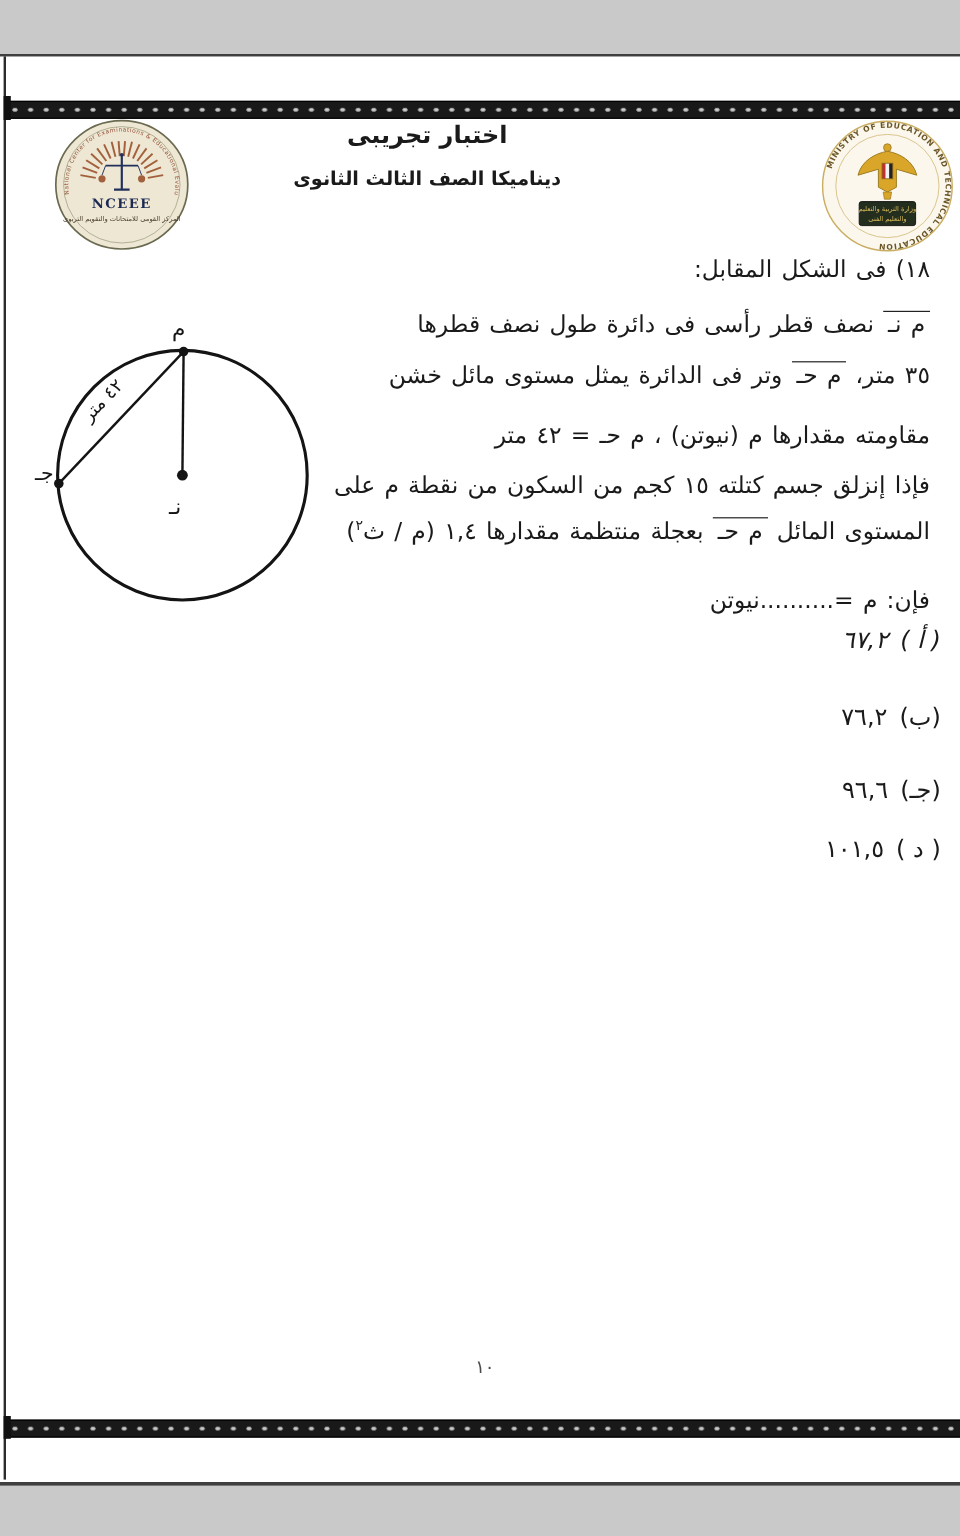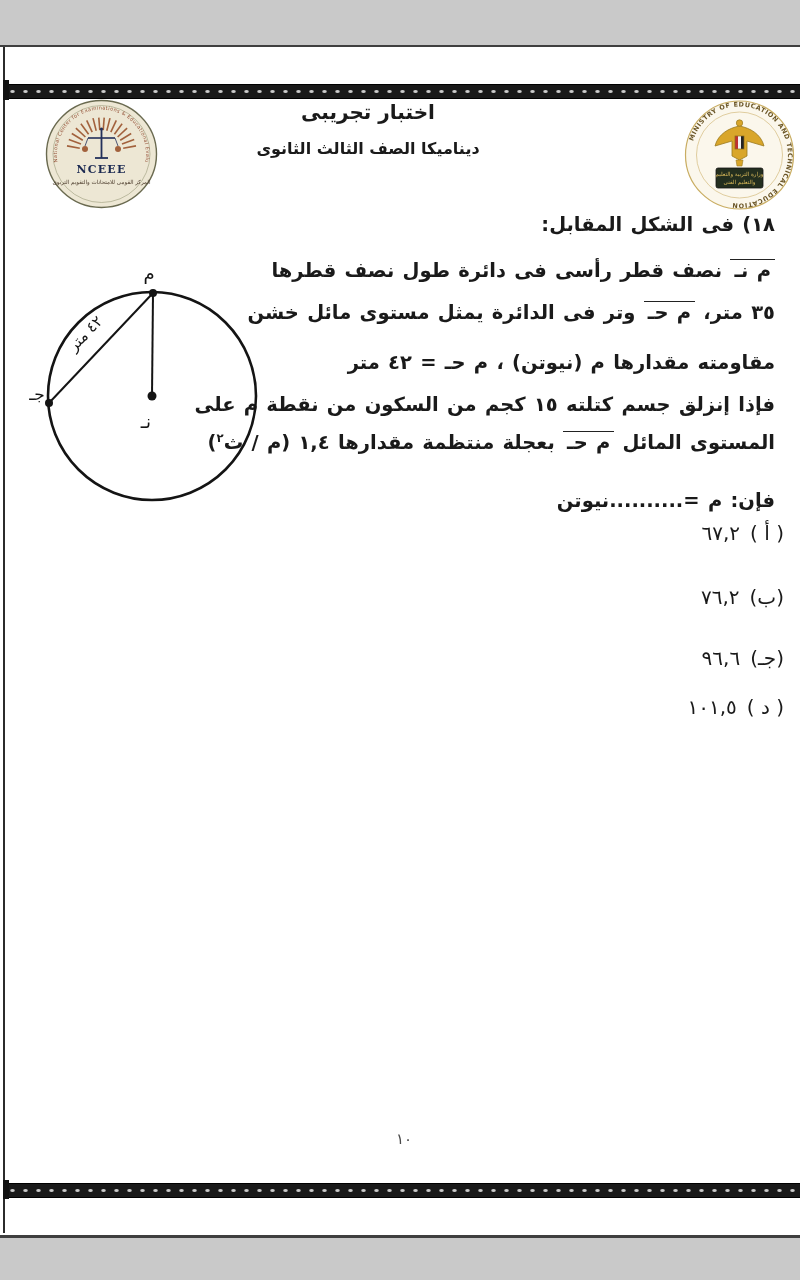--- a/index.html
+++ b/index.html
@@ -14,25 +14,25 @@
   .chain{position:absolute;left:6px;width:794px;height:13px;background-color:#191919;
          background-image:radial-gradient(ellipse 4px 3px at 50% 50%, #cccccc 0 30%, #777777 55%, rgba(0,0,0,0) 65%);
          background-size:13px 13px;background-repeat:repeat-x;
          border-top:1px solid #000;border-bottom:1px solid #000;}
   .chain-top{top:84px;}
   .chain-bottom{top:1183px;}
   .tick{position:absolute;width:6px;background:#111;}
   .tick-top{left:3px;top:80px;height:20px;}
   .tick-bottom{left:3px;top:1180px;height:19px;}
   
-  .title{position:absolute;left:12px;width:712px;text-align:center;font-weight:bold;direction:rtl;}
+  .title{position:absolute;left:0;width:712px;text-align:center;font-weight:bold;direction:rtl;}
   .title1{top:100px;font-size:20px;letter-spacing:.5px;}
   .title2{top:139px;font-size:16px;letter-spacing:.5px;}
   
-  .qline{position:absolute;right:25px;direction:rtl;white-space:nowrap;font-size:19.5px;line-height:30px;word-spacing:1.5px;font-weight:bold;}
+  .qline{position:absolute;right:25px;direction:rtl;white-space:nowrap;font-size:19.5px;line-height:30px;word-spacing:1.5px;}
   .obar{display:inline-block;border-top:1.7px solid #222;padding:0 4px 0 4px;line-height:1.15;}
   .supnum{font-size:60%;vertical-align:7px;}
   .opt{position:absolute;right:16px;direction:rtl;white-space:nowrap;font-size:20px;line-height:30px;}
   .opt .val{margin-right:10px;}
   
   .pagenum{position:absolute;left:396px;top:1130px;width:40px;font-size:15px;color:#4a4a4a;}
   
   .figure-svg{position:absolute;left:28px;top:248px;}
   .logo-left{position:absolute;left:44px;top:98px;}
   .logo-right{position:absolute;left:682px;top:94px;}
@@ -123,21 +123,21 @@
   <div class="qline" style="top:298px;"><span>٣٥ متر، </span><span class="obar">م حـ</span><span> وتر فى الدائرة يمثل  مستوى مائل خشن</span></div>
 
   <div class="qline" style="top:348px;">مقاومته  مقدارها م (نيوتن) ، م حـ = ٤٢ متر</div>
 
   <div class="qline" style="top:390px;text-align:right;">فإذا إنزلق جسم كتلته ١٥ كجم من السكون من نقطة م على</div>
 
   <div class="qline" style="top:423px;"><span>المستوى المائل  </span><span class="obar">م حـ</span><span>  بعجلة منتظمة مقدارها ١,٤  (م / ث</span><span class="supnum">٢</span><span>)</span></div>
 
   <div class="qline" style="top:486px;text-align:right;">فإن: م =..........نيوتن</div>
 
-  <div class="opt" style="top:518px;"><span>( أ )</span><span class="val">٦٧,٢</span></div>
+  <div class="opt" style="top:518px;font-style:italic;"><span>( أ )</span><span class="val">٦٧,٢</span></div>
   <div class="opt" style="top:582px;"><span>(ب)</span><span class="val">٧٦,٢</span></div>
   <div class="opt" style="top:643px;"><span>(جـ)</span><span class="val">٩٦,٦</span></div>
   <div class="opt" style="top:692px;"><span>( د )</span><span class="val">١٠١,٥</span></div>
 
   <svg class="figure-svg" width="250" height="272" viewBox="0 0 250 272">
     <circle cx="124" cy="148" r="104" fill="none" stroke="#141414" stroke-width="2.6"></circle>
     <line x1="125" y1="45" x2="124" y2="148" stroke="#141414" stroke-width="2"></line>
     <line x1="125" y1="45" x2="21" y2="155" stroke="#141414" stroke-width="2"></line>
     <circle cx="125" cy="45" r="4" fill="#141414"></circle>
     <circle cx="124" cy="148" r="4.5" fill="#141414"></circle>

